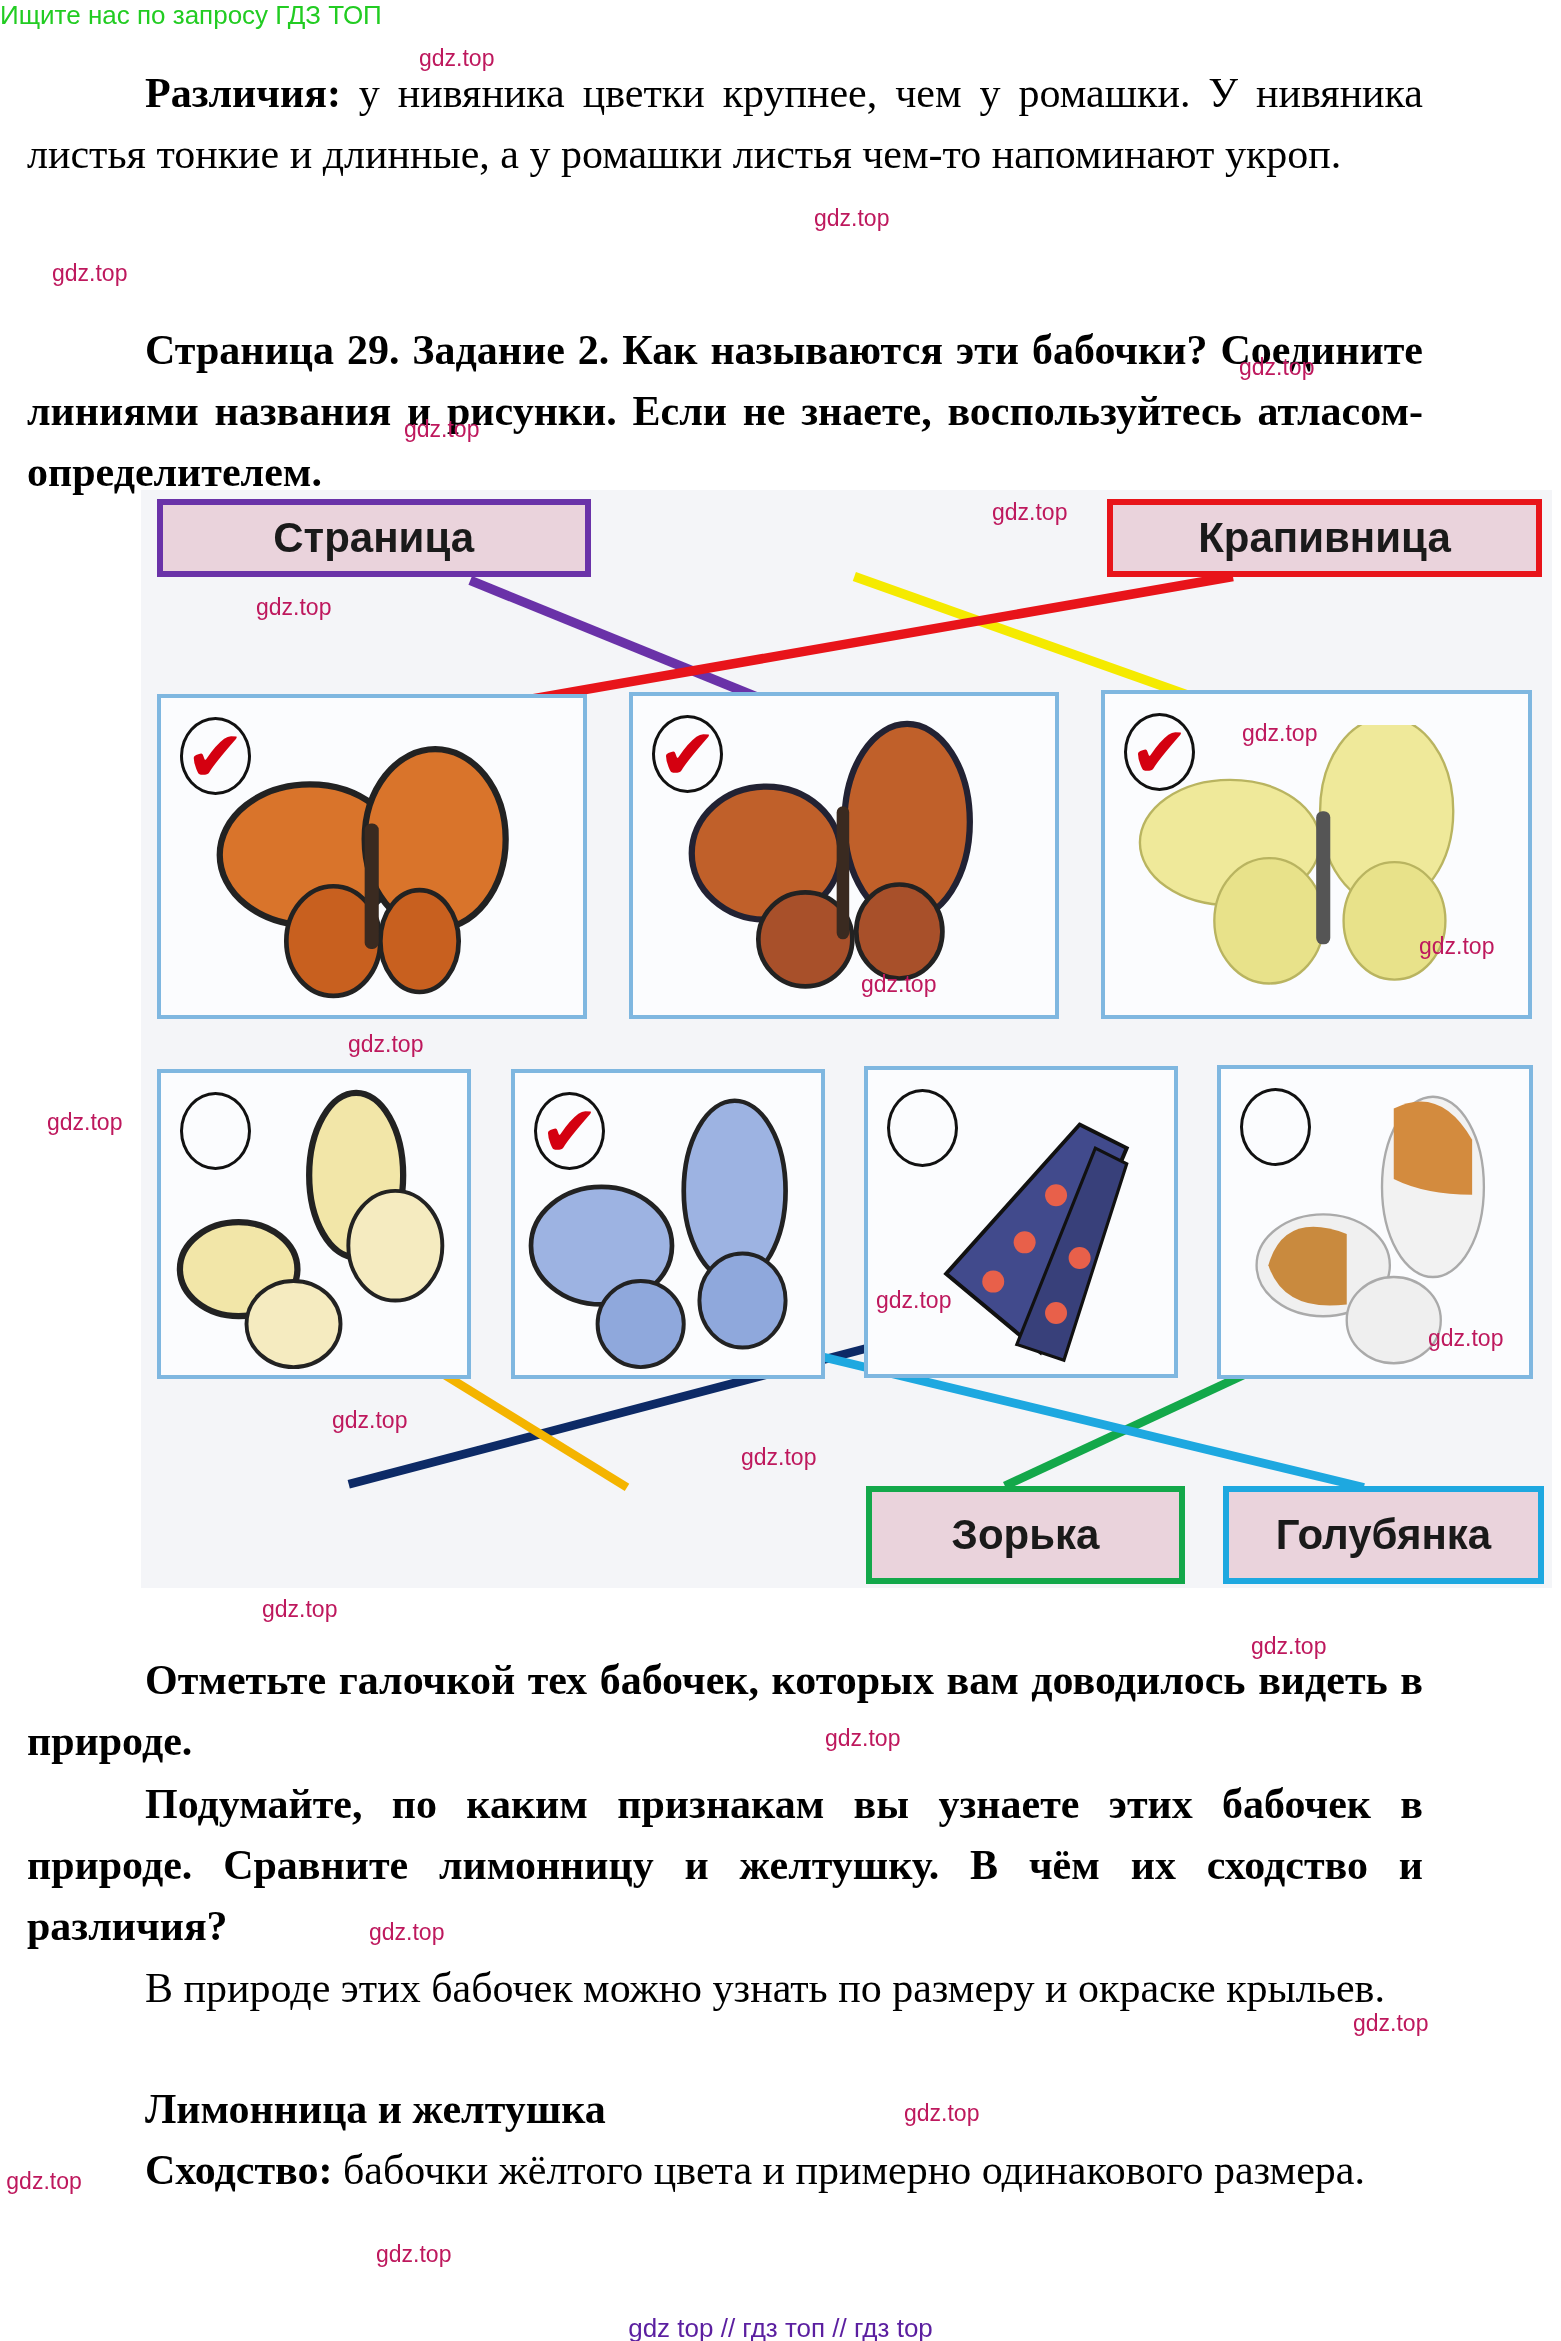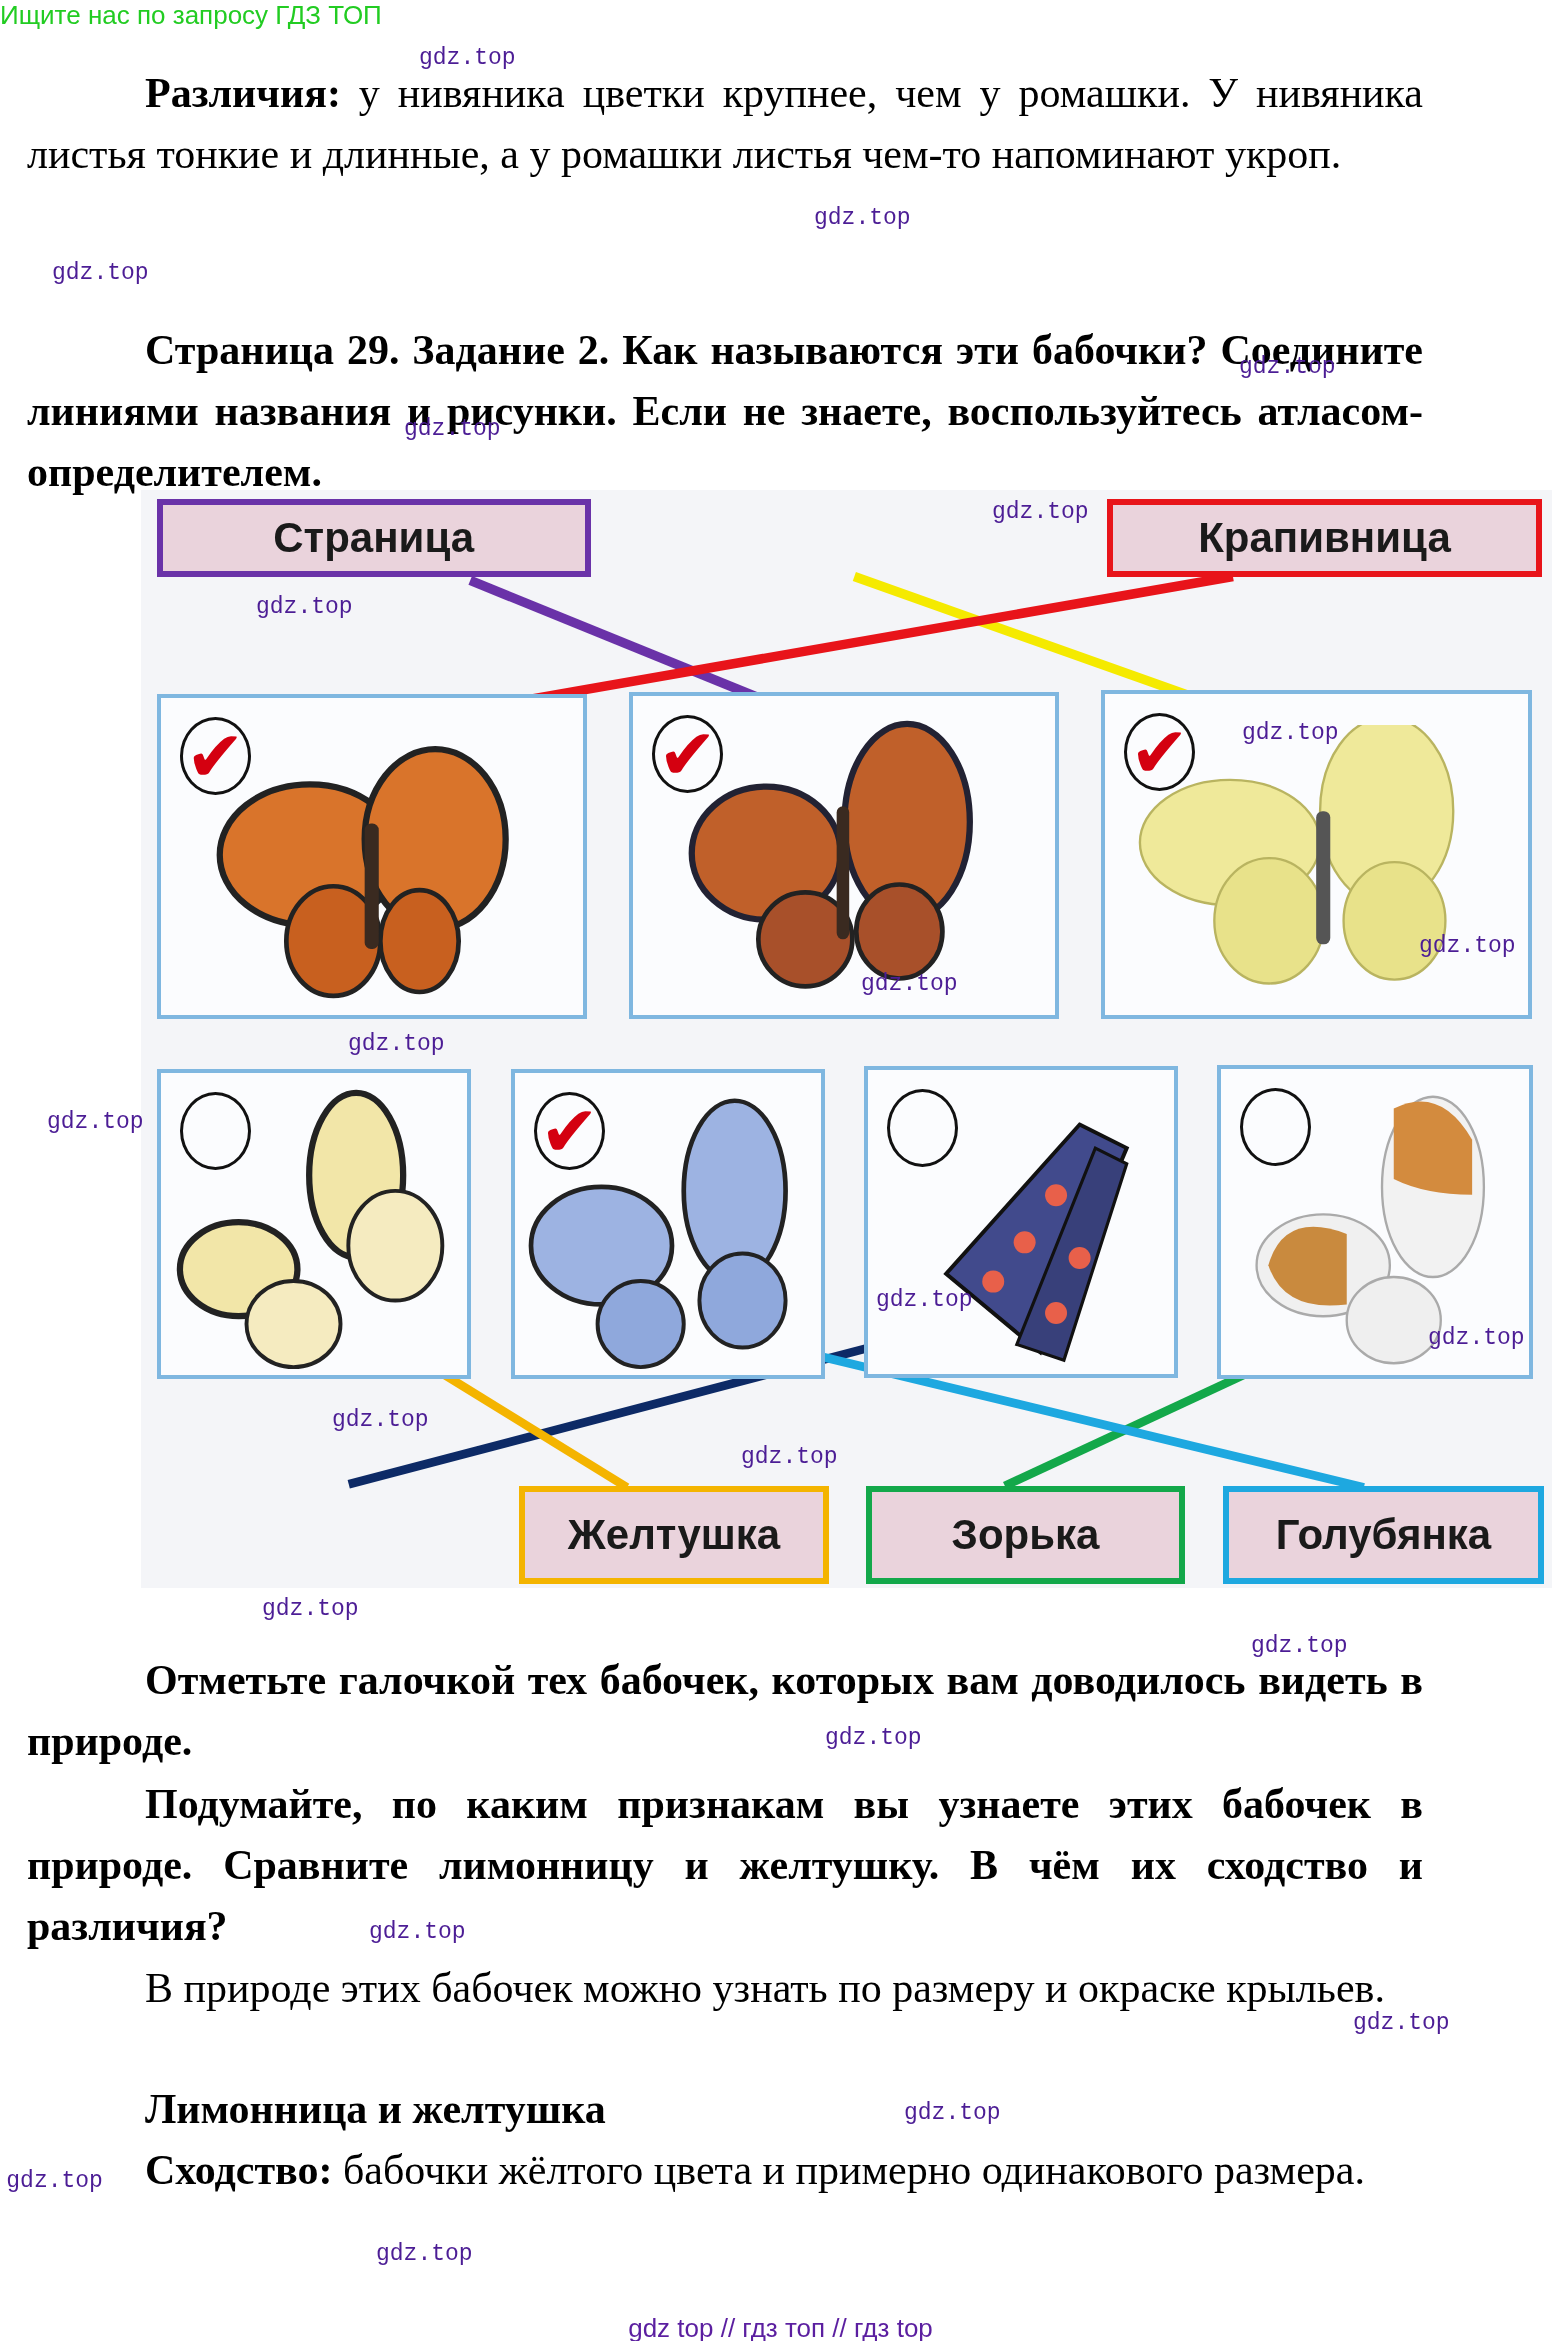--- a/index.html
+++ b/index.html
@@ -1,18 +1,18 @@
 <!DOCTYPE html>
 <html style="font-size:12.5px"><head>
 <meta charset="utf-8">
 <style>
   html,body{margin:0;padding:0;background:#fff;}
   body{width:1561px;height:2342px;position:relative;overflow:hidden;font-family:"Liberation Serif","DejaVu Serif",serif;color:#000;}
   .top-banner{position:absolute;top:0;left:0;width:1561px;text-align:left;font-family:"Liberation Sans",sans-serif;font-size:26px;color:#22cc22;line-height:31px;}
-  .wm{position:absolute;font-family:Liberation Mono, monospace;font-size:23px;color:#4c1d95;}
+  .wm{position:absolute;font-family:Liberation Sans, sans-serif;font-size:23px;color:#be185d;}
   .para{position:absolute;left:27px;width:1396px;font-size:42px;line-height:61px;text-align:justify;}
   .para .ind{display:inline-block;width:118px;}
   .b{font-weight:bold;}
   .figure{position:absolute;left:141px;top:490px;width:1411px;height:1098px;background:#f4f5f8;}
   .lbl{position:absolute;background:#ead3dc;display:flex;align-items:center;justify-content:center;font-family:"Liberation Sans",sans-serif;font-weight:bold;font-size:42px;color:#1a1a1a;box-sizing:border-box;}
   .card{position:absolute;border:4.7px solid #7fb7e0;background:#fbfcfe;box-sizing:border-box;}
   .chk{position:absolute;left:19px;top:19px;width:71px;height:78px;border:3.1px solid #111;border-radius:50%;box-sizing:border-box;display:flex;align-items:center;justify-content:center;font-size:71px;color:#d40010;font-family:"DejaVu Sans",sans-serif;line-height:1;}
   .bfly{position:absolute;}
   svg.lines{position:absolute;left:0;top:0;}
   .footer{position:absolute;top:2313px;left:0;width:1561px;text-align:center;font-family:"Liberation Sans",sans-serif;font-size:26px;color:#5b1fa0;}
@@ -112,21 +112,20 @@
     <div class="chk"></div>
     <svg class="bfly" style="left:15.7px;top:15.7px" width="290" height="290" viewBox="0 0 370 370">
         <ellipse cx="250" cy="130" rx="65" ry="115" fill="#f2f2f2" stroke="#aaa" stroke-width="3"></ellipse>
         <path d="M200,30 Q260,0 300,70 L300,140 Q240,140 200,120 Z" fill="#d38b3e"></path>
         <ellipse cx="110" cy="230" rx="85" ry="65" fill="#f0f0f0" stroke="#aaa" stroke-width="3"></ellipse>
         <path d="M40,230 Q60,160 140,190 L140,280 Q60,290 40,230 Z" fill="#c98a3e"></path>
         <ellipse cx="200" cy="300" rx="60" ry="55" fill="#efefef" stroke="#aaa" stroke-width="3"></ellipse>
       </svg>
   </div>
 
-  <div class="lbl" style="left:378px;top:996px;width:310px;height:98px;border:6.3px solid #f4b400">Желтушка</div>
   <div class="lbl" style="left:725px;top:996px;width:319px;height:98px;border:6.3px solid #13a84a">Зорька</div>
   <div class="lbl" style="left:1082px;top:996px;width:321px;height:98px;border:6.3px solid #1ea8e0">Голубянка</div>
 
   <div class="wm" style="left:851px;top:8.6px">gdz.top</div>
   <div class="wm" style="left:115px;top:104px">gdz.top</div>
   <div class="wm" style="left:1101px;top:230px">gdz.top</div>
   <div class="wm" style="left:1278px;top:443px">gdz.top</div>
   <div class="wm" style="left:720px;top:481px">gdz.top</div>
   <div class="wm" style="left:207px;top:541px">gdz.top</div>
   <div class="wm" style="left:735px;top:797px">gdz.top</div>

